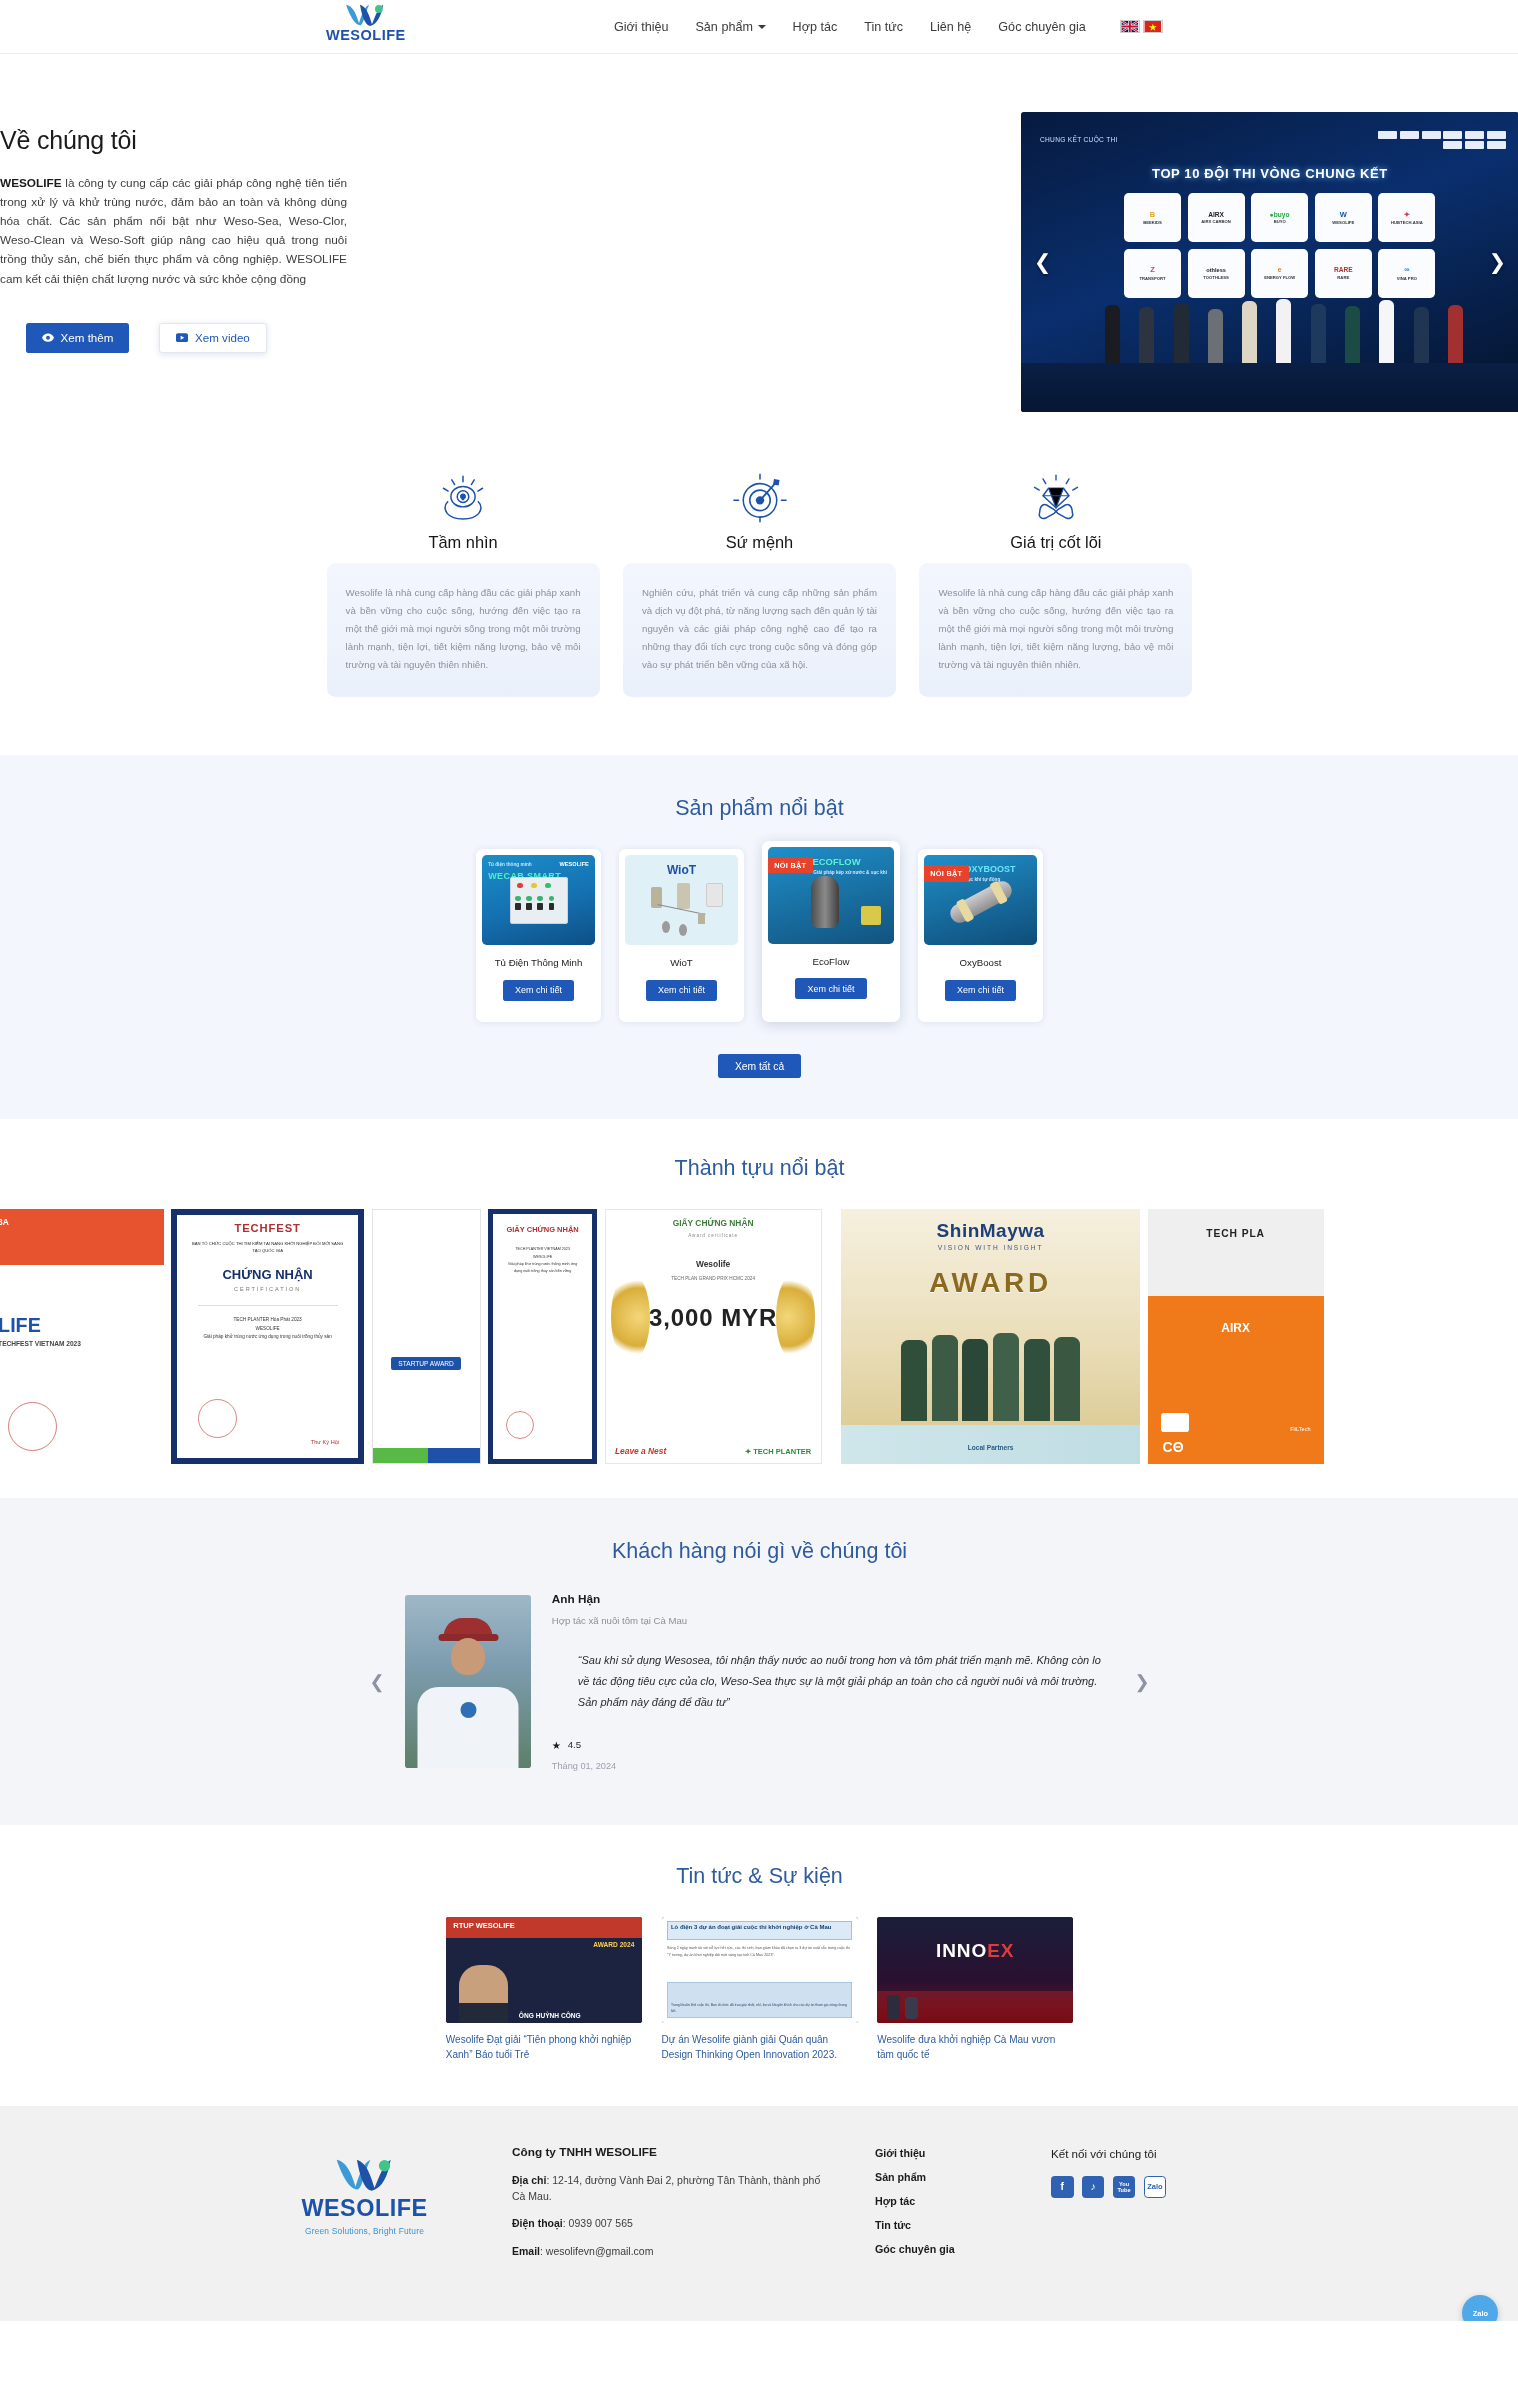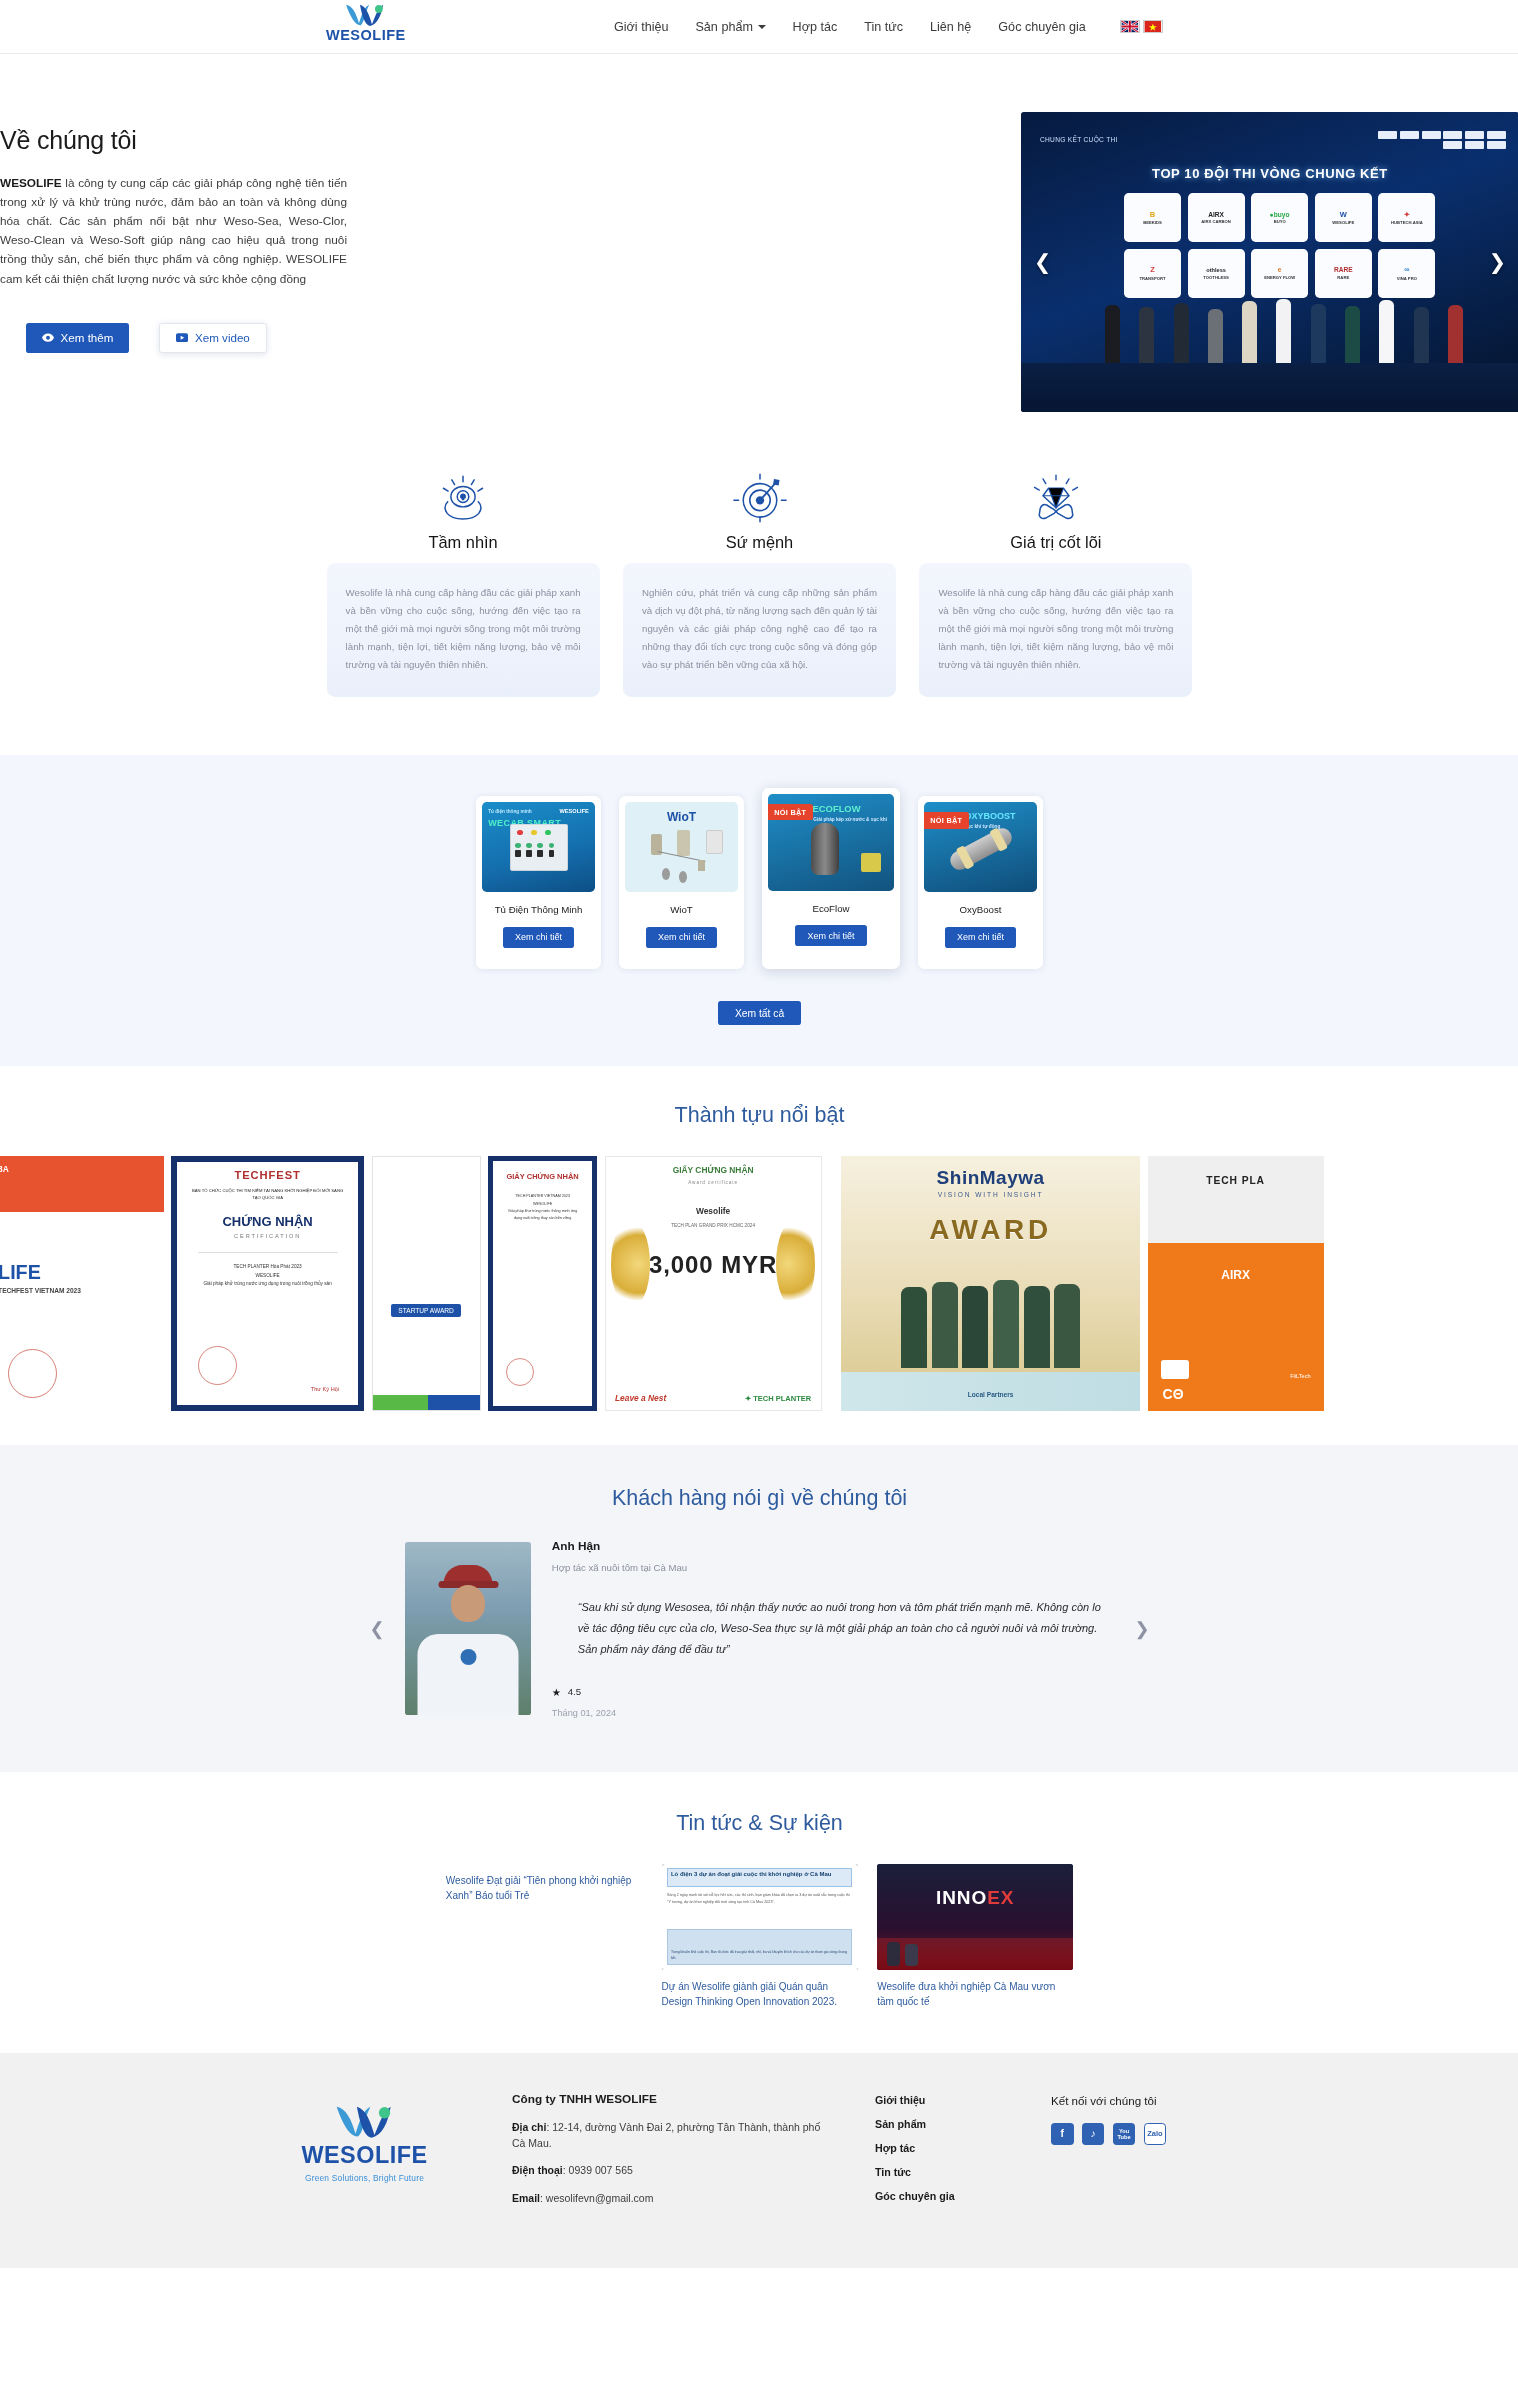--- a/index.html
+++ b/index.html
@@ -613,20 +613,21 @@
           <path d="M46 38 q-2 -6 -7 -4 l-8 5 q-3 2 0 4 l9 5 q5 2 7 -3z" fill="none" stroke="#1d52a8" stroke-width="1.6"></path>
           <path d="M29 2 v5 M15 6 l3 5 M43 6 l-3 5 M6 15 l5 3 M52 15 l-5 3" stroke="#1d52a8" stroke-width="1.5" stroke-linecap="round"></path>
         </svg>
       </div>
       <div class="value-title">Giá trị cốt lõi</div>
       <div class="value-body">Wesolife là nhà cung cấp hàng đầu các giải pháp xanh và bền vững cho cuộc sống, hướng đến việc tạo ra một thế giới mà mọi người sống trong một môi trường lành mạnh, tiện lợi, tiết kiệm năng lượng, bảo vệ môi trường và tài nguyên thiên nhiên.</div>
     </div>
   </section>
 
   <section class="products">
+    <h2 class="section-title">Sản phẩm nổi bật</h2>
 
     <div class="product-row">
 
       <div class="product-card">
         <div class="product-img">
           <div class="pa-wecab">
             <div class="pa-label" style="left:6.6px;top:6.6px;font-size:4.7px;color:#bfe9ff;">Tủ điện thông minh</div>
             <div class="pa-label" style="left:6.6px;top:16px;font-size:9px;color:#4ff0c8;letter-spacing:0.4px;">WECAB SMART</div>
             <div style="position:absolute;right:6.6px;top:5.6px;color:#fff;font-size:5.6px;font-weight:bold;">WESOLIFE</div>
             <div class="cabinet">
@@ -825,20 +826,29 @@
     </div>
   </section>
 
   <section class="news">
     <h2 class="section-title">Tin tức &amp; Sự kiện</h2>
 
     <div class="news-row">
 
 
       <div class="news-card">
+        <div class="news-img">
+          <div style="position:absolute;inset:0;background:#1b2340;"></div>
+          <div style="position:absolute;top:0;left:0;right:0;height:20.6px;background:#c0392b;"></div>
+          <div style="position:absolute;top:3.7px;left:7.5px;color:#fff;font-size:7.5px;font-weight:bold;">RTUP WESOLIFE</div>
+          <div style="position:absolute;top:24px;right:7.5px;color:#ffd24a;font-size:6.6px;font-weight:bold;">AWARD 2024</div>
+          <div style="position:absolute;bottom:0;left:13px;width:49px;height:58px;background:#c8a07c;border-radius:20.6px 20.6px 0 0;"></div>
+          <div style="position:absolute;bottom:0;left:13px;width:49px;height:20.6px;background:#222a3a;"></div>
+          <div style="position:absolute;bottom:3.7px;left:73px;color:#fff;font-size:6.6px;font-weight:bold;">ÔNG HUỲNH CÔNG</div>
+        </div>
         <div class="news-title">Wesolife Đạt giải “Tiên phong khởi nghiệp Xanh” Báo tuổi Trẻ</div>
       </div>
 
       <div class="news-card">
         <div class="news-img">
           <div style="position:absolute;inset:0;background:#fff;"></div>
           <div style="position:absolute;top:3.7px;left:5.6px;right:5.6px;height:19px;background:#dceaf8;border:0.9px solid #9ec2e6;"></div>
           <div style="position:absolute;top:6.6px;left:9.4px;color:#14406e;font-size:6px;font-weight:bold;">Lò điện 3 dự án đoạt giải cuộc thi khởi nghiệp ở Cà Mau</div>
           <div style="position:absolute;top:28px;left:5.6px;right:5.6px;color:#555;font-size:3.7px;line-height:1.75;">
             Sáng 2 ngày tranh tài với nỗ lực hết sức, các thí sinh, bạn giám khảo đã chọn ra 3 dự án xuất sắc trong cuộc thi "Ý tưởng, dự án khởi nghiệp đổi mới sáng tạo tỉnh Cà Mau 2023".

